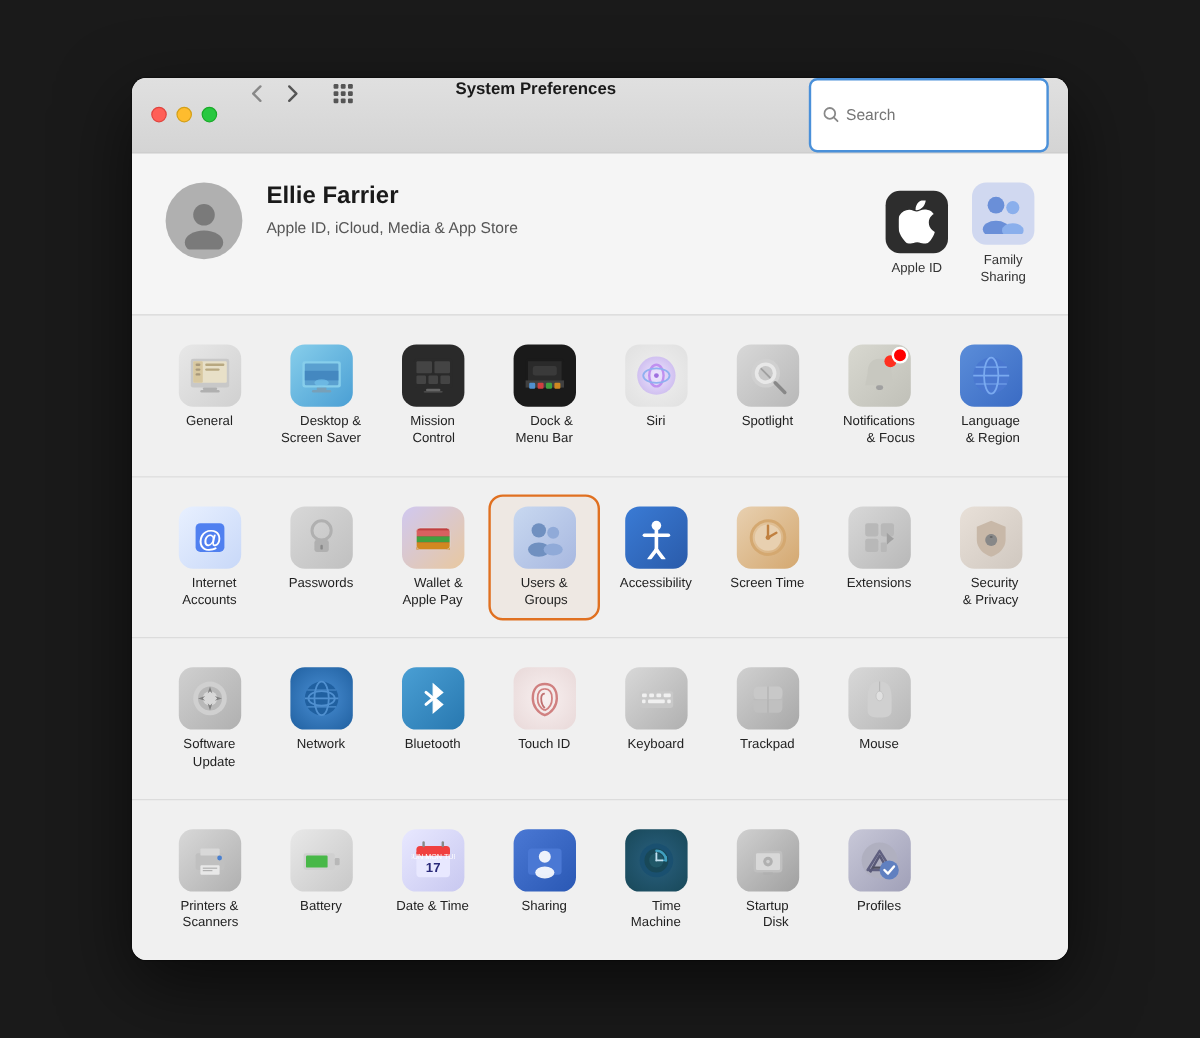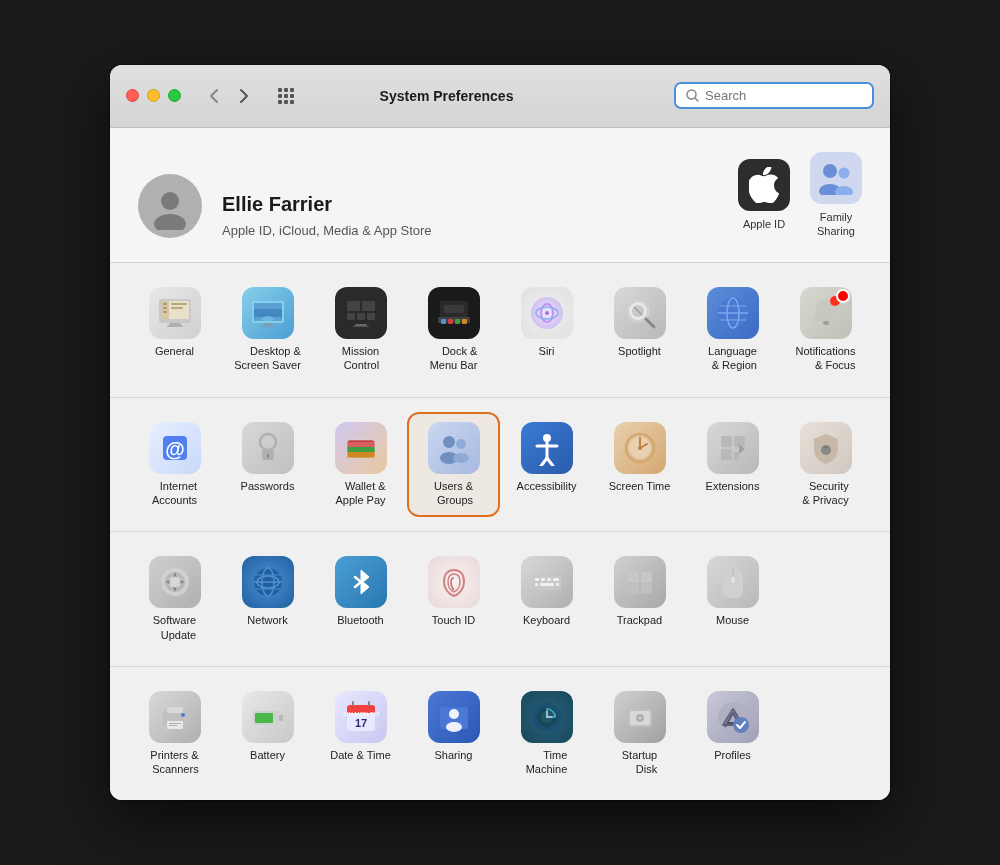--- a/index.html
+++ b/index.html
@@ -16,21 +16,20 @@
       background: #ececec;
       border-radius: 12px;
       box-shadow: 0 20px 60px rgba(0,0,0,0.6), 0 0 0 1px rgba(0,0,0,0.3);
       overflow: hidden;
     }
     
     .titlebar {
       background: linear-gradient(to bottom, #e0e0e0, #d4d4d4);
       height: 63px;
       display: flex;
-      align-items: center;
       padding: 0 16px;
       border-bottom: 1px solid #c0c0c0;
       gap: 12px;
     }
     .traffic-lights {
       display: flex;
       gap: 8px;
       align-items: center;
     }
     .traffic-light {
@@ -98,21 +97,21 @@
       color: #333;
       width: 100%;
     }
     .search-icon-svg { color: #888; flex-shrink: 0; }
 
     
     .profile-section {
       background: #f5f5f5;
       padding: 24px 28px;
       display: flex;
-      align-items: flex-end;
+      align-items: flex-start;
       gap: 20px;
       border-bottom: 1px solid #d0d0d0;
     }
     .avatar {
       width: 64px;
       height: 64px;
       border-radius: 50%;
       background: #b0b0b0;
       display: flex;
       align-items: center;
@@ -419,41 +418,41 @@
     <circle cx="16" cy="16" r="12" fill="#d0d0d0"></circle>
     <circle cx="16" cy="16" r="9" fill="#e8e8e8"></circle>
     <line x1="24" y1="24" x2="32" y2="32" stroke="#888" stroke-width="3" stroke-linecap="round"></line>
     <circle cx="16" cy="16" r="6" fill="#c8c8c8"></circle>
     <line x1="12" y1="12" x2="20" y2="20" stroke="#a0a0a0" stroke-width="1.5"></line>
   </svg>
             </div>
             <div class="icon-label">Spotlight</div>
           </div>
           <div class="icon-item">
+            <div class="icon-img icon-notifications">
+              <svg width="36" height="36" viewBox="0 0 36 36" fill="none">
+    <path d="M18 4 C10 4 8 10 8 16 L6 26 H30 L28 16 C28 10 26 4 18 4Z" fill="#c8c8c0"></path>
+    <rect x="15" y="26" width="6" height="4" rx="2" fill="#a0a0a0"></rect>
+    <circle cx="27" cy="6" r="5" fill="#ff3020"></circle>
+  </svg>
+              <div class="badge"></div>
+            </div>
+            <div class="icon-label">Notifications<br>&amp; Focus</div>
+          </div>
+          <div class="icon-item">
             <div class="icon-img icon-language">
               <svg width="36" height="36" viewBox="0 0 36 36" fill="none">
     <circle cx="18" cy="18" r="15" fill="#4a78d0"></circle>
     <ellipse cx="18" cy="18" rx="6" ry="15" fill="none" stroke="#7aaaf0" stroke-width="1.5"></ellipse>
     <line x1="3" y1="18" x2="33" y2="18" stroke="#7aaaf0" stroke-width="1.5"></line>
     <line x1="5" y1="11" x2="31" y2="11" stroke="#7aaaf0" stroke-width="1"></line>
     <line x1="5" y1="25" x2="31" y2="25" stroke="#7aaaf0" stroke-width="1"></line>
   </svg>
             </div>
             <div class="icon-label">Language<br>&amp; Region</div>
-          </div>
-          <div class="icon-item">
-            <div class="icon-img icon-notifications">
-              <svg width="36" height="36" viewBox="0 0 36 36" fill="none">
-    <path d="M18 4 C10 4 8 10 8 16 L6 26 H30 L28 16 C28 10 26 4 18 4Z" fill="#c8c8c0"></path>
-    <rect x="15" y="26" width="6" height="4" rx="2" fill="#a0a0a0"></rect>
-    <circle cx="27" cy="6" r="5" fill="#ff3020"></circle>
-  </svg>
-              <div class="badge"></div>
-            </div>
-            <div class="icon-label">Notifications<br>&amp; Focus</div>
           </div>
         </div>
       </div>
       <div class="grid-section">
         <div class="icon-grid">
           <div class="icon-item">
             <div class="icon-img icon-internet">
               <svg width="36" height="36" viewBox="0 0 36 36" fill="none">
     <rect x="6" y="6" width="24" height="24" rx="4" fill="#5080f0"></rect>
     <text x="18" y="26" font-size="20" text-anchor="middle" fill="white" font-weight="bold">@</text>

